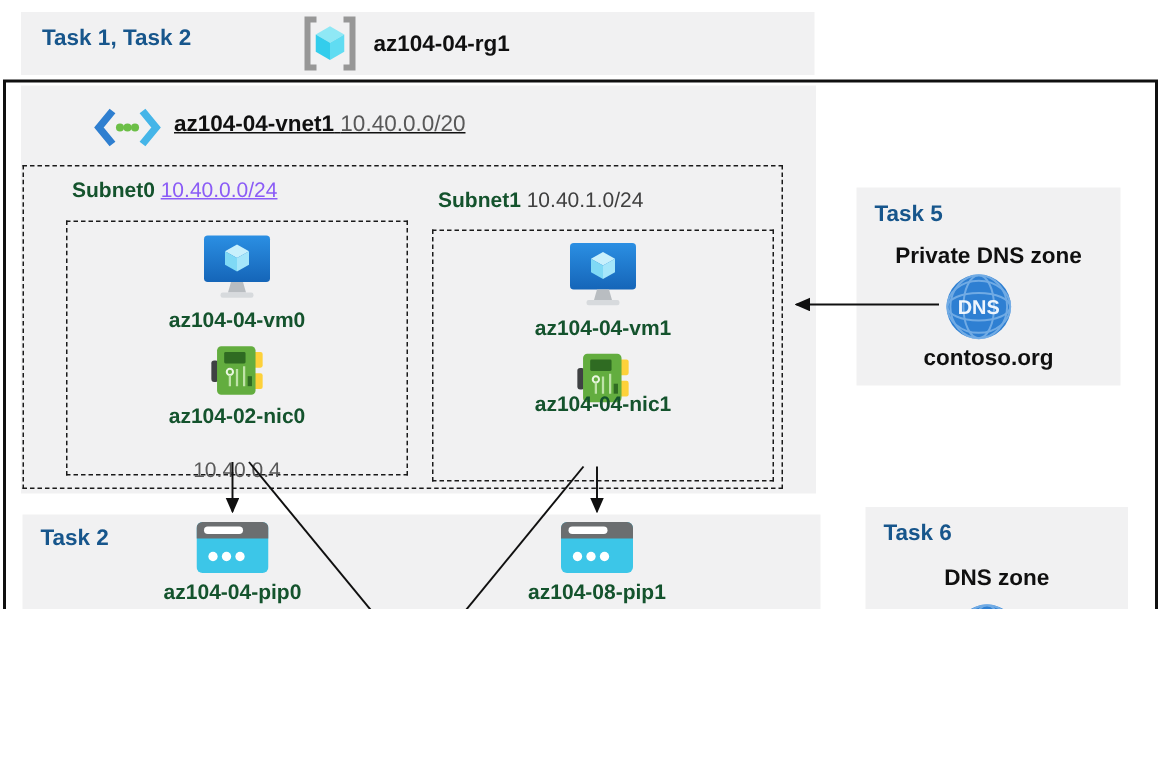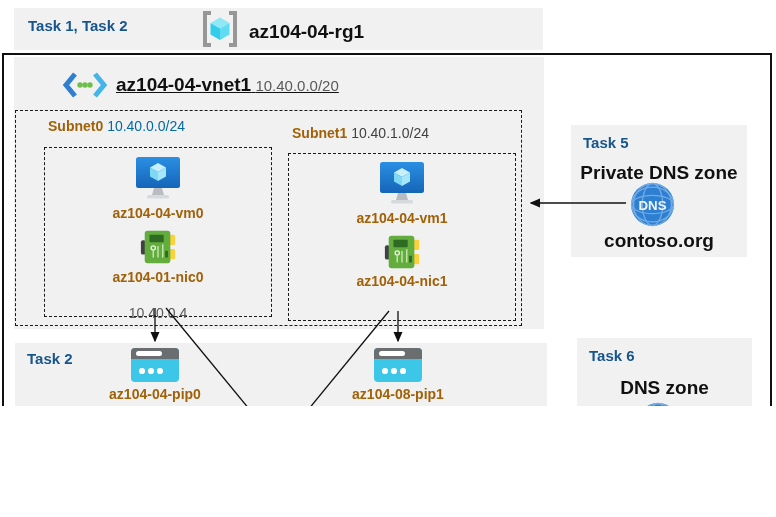--- a/index.html
+++ b/index.html
@@ -3,22 +3,22 @@
 <meta charset="utf-8">
 <style>
   html,body{margin:0;padding:0;background:#fff;}
   #canvas{
     position:relative;width:776px;height:406px;background:#fff;overflow:hidden;
     font-family:"Liberation Sans",sans-serif;color:#111;
   }
   .abs{position:absolute;}
   .gray{background:#f1f1f2;}
   .task-label{color:#17568c;font-weight:bold;font-size:15px;line-height:1;}
-  .name{font-weight:bold;font-size:14px;color:#a16207;line-height:1;}
-  .name-lg{font-weight:bold;font-size:19px;color:#101010;line-height:1;}
+  .name{font-weight:bold;font-size:14px;color:#14532d;line-height:1;}
+  .name-lg{font-weight:bold;font-size:15px;color:#101010;line-height:1;}
   .dim{color:#595959;font-weight:normal;}
   .center{text-align:center;}
   .dashed{border:1px dashed #1a1a1a;box-sizing:border-box;background:transparent;}
   #frame{
     left:2px;top:53px;width:770px;height:458px;border:2px solid #101010;
     box-sizing:border-box;background:#fff;
   }
   svg{display:block;}
   #arrows{left:0;top:0;width:776px;height:517px;pointer-events:none;}
 </style>
@@ -56,21 +56,21 @@
   </div>
   <div class="abs" style="left:116px;top:75px;font-size:15px;line-height:1;text-decoration:underline;">
     <span class="name-lg">az104-04-vnet1</span>
     <span class="dim" style="font-size:15px;">10.40.0.0/20</span>
   </div>
 
   <div class="abs dashed" style="left:15px;top:110px;width:507px;height:216px;"></div>
 
   <div class="abs" style="left:48px;top:119px;font-size:14px;line-height:1;">
     <span class="name">Subnet0</span>
-    <span style="color:#0369a1;">10.40.0.0/24</span>
+    <span style="color:#8b5cf6;text-decoration:underline;">10.40.0.0/24</span>
   </div>
   <div class="abs dashed" style="left:44px;top:147px;width:228px;height:170px;"></div>
 
   <div class="abs" style="left:134px;top:155px;">
     <svg width="48" height="46" viewBox="0 0 48 46">
       <defs>
           <linearGradient id="vmg" x1="0" y1="0" x2="0" y2="1">
         <stop offset="0" stop-color="#2b8fe3"></stop>
             <stop offset="1" stop-color="#1565b8"></stop>
       </linearGradient>
@@ -90,21 +90,21 @@
       <rect x="2" y="13" width="5" height="15" rx="2" fill="#3f4143"></rect>
       <rect x="31" y="7" width="7" height="11" rx="1.5" fill="#fdd13a"></rect>
       <rect x="31" y="22" width="7" height="11" rx="1.5" fill="#fdd13a"></rect>
       <rect x="6" y="3" width="27" height="34" rx="3" fill="#63ad3f"></rect>
       <rect x="11" y="7" width="15" height="8" rx="1" fill="#2f6b22"></rect>
       <circle cx="15" cy="21" r="2.2" fill="none" stroke="#eaf6e2" stroke-width="1.4"></circle>
       <path d="M15,23.2 V31 M20,19 V31 M25,17 V31" stroke="#bfe3a8" stroke-width="1.6" fill="none"></path>
       <rect x="27.5" y="24" width="3" height="7" fill="#2f6b22"></rect>
     </svg>
   </div>
-  <div class="abs name center" style="left:44px;top:270px;width:228px;">az104-01-nic0</div>
+  <div class="abs name center" style="left:44px;top:270px;width:228px;">az104-02-nic0</div>
   <div class="abs dim center" style="left:44px;top:290px;width:228px;font-size:14px;line-height:1;margin-top:16px;">10.40.0.4</div>
 
   <div class="abs" style="left:292px;top:126px;font-size:14px;line-height:1;text-align:center;">
     <span class="name">Subnet1</span>
     <span style="color:#404040;">10.40.1.0/24</span>
   </div>
   <div class="abs dashed" style="left:288px;top:153px;width:228px;height:168px;"></div>
 
   <div class="abs" style="left:378px;top:160px;">
     <svg width="48" height="46" viewBox="0 0 48 46">
@@ -123,21 +123,21 @@
       <rect x="2" y="13" width="5" height="15" rx="2" fill="#3f4143"></rect>
       <rect x="31" y="7" width="7" height="11" rx="1.5" fill="#fdd13a"></rect>
       <rect x="31" y="22" width="7" height="11" rx="1.5" fill="#fdd13a"></rect>
       <rect x="6" y="3" width="27" height="34" rx="3" fill="#63ad3f"></rect>
       <rect x="11" y="7" width="15" height="8" rx="1" fill="#2f6b22"></rect>
       <circle cx="15" cy="21" r="2.2" fill="none" stroke="#eaf6e2" stroke-width="1.4"></circle>
       <path d="M15,23.2 V31 M20,19 V31 M25,17 V31" stroke="#bfe3a8" stroke-width="1.6" fill="none"></path>
       <rect x="27.5" y="24" width="3" height="7" fill="#2f6b22"></rect>
     </svg>
   </div>
-  <div class="abs name center" style="left:288px;top:274px;width:228px;">az104-04-nic1</div>
+  <div class="abs name center" style="left:288px;top:262px;width:228px;">az104-04-nic1</div>
 
   <div class="abs gray" style="left:15px;top:343px;width:532px;height:70px;"></div>
   <div class="abs task-label" style="left:27px;top:351px;">Task 2</div>
 
   <div class="abs" style="left:131px;top:348px;">
     <svg width="48" height="34" viewBox="0 0 48 34">
       <rect x="0" y="0" width="48" height="34" rx="4" fill="#3cc6e8"></rect>
       <path d="M4,0 H44 a4,4 0 0 1 4,4 V11 H0 V4 a4,4 0 0 1 4,-4 Z" fill="#6b6e70"></path>
       <rect x="5" y="3" width="26" height="5" rx="2.5" fill="#ffffff"></rect>
       <circle cx="11" cy="23" r="3.1" fill="#fff"></circle>

